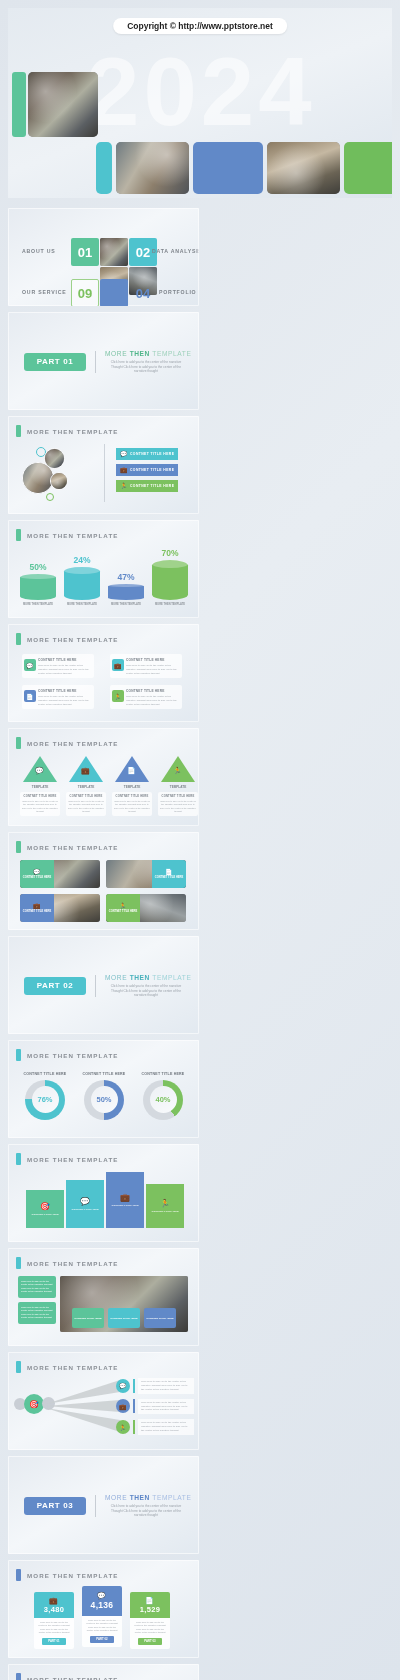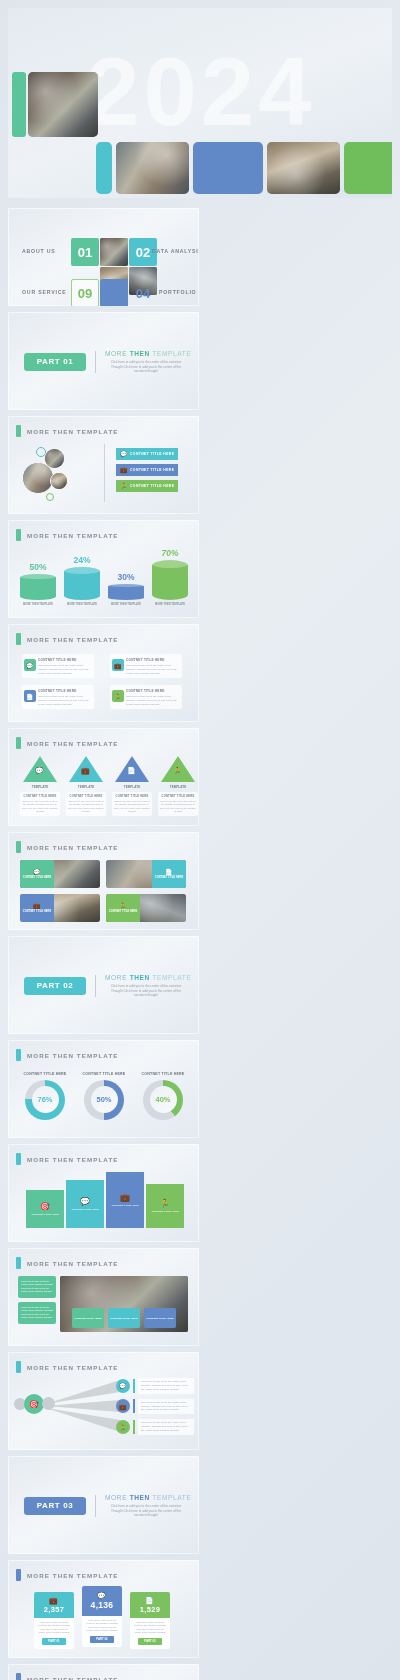--- a/index.html
+++ b/index.html
@@ -125,20 +125,21 @@
 
   .tiny { font-size:2.5px; line-height:1.55; color:#a3a9b0; }
 </style>
 </head>
 <body>
 
 <div class="page">
 
   <div class="hero">
     <div class="hero-ghost">2024</div>
+    <div class="copyright-pill">Copyright © http://www.pptstore.net</div>
     <div class="hero-leftbar"></div>
     <div class="hero-photo1 ph"></div>
     <div class="hero-strip">
       <div class="s-teal"></div>
       <div class="s-ph ph b"></div>
       <div class="s-blue"></div>
       <div class="s-ph ph c"></div>
       <div class="s-green"></div>
     </div>
   </div>
@@ -218,26 +219,26 @@
           <div class="cyl-pct" style="color:#5cc49a;">50%</div>
           <div class="cyl" style="height:26px;background:#5cc49a;"></div>
           <div class="cyl-lbl">MORE THEN TEMPLATE</div>
         </div>
         <div class="cyl-col">
           <div class="cyl-pct" style="color:#4ec3ce;">24%</div>
           <div class="cyl" style="height:33px;background:#4ec3ce;"></div>
           <div class="cyl-lbl">MORE THEN TEMPLATE</div>
         </div>
         <div class="cyl-col">
-          <div class="cyl-pct" style="color:#6189c8;">30%</div>
+          <div class="cyl-pct" style="color:#6189c8;">47%</div>
           <div class="cyl" style="height:16px;background:#6189c8;"></div>
           <div class="cyl-lbl">MORE THEN TEMPLATE</div>
         </div>
         <div class="cyl-col">
-          <div class="cyl-pct" style="color:#7cc15f;font-style:italic;">70%</div>
+          <div class="cyl-pct" style="color:#7cc15f;">70%</div>
           <div class="cyl" style="height:40px;background:#7cc15f;"></div>
           <div class="cyl-lbl">MORE THEN TEMPLATE</div>
         </div>
       </div>
     </div>
 
     <div class="slide">
       <div class="sl-tag">
         <i style="background:#5cc49a;"></i>
         <span>MORE  THEN  TEMPLATE</span>
@@ -487,21 +488,21 @@
 
     <div class="slide">
       <div class="sl-tag">
         <i style="background:#6189c8;"></i>
         <span>MORE  THEN  TEMPLATE</span>
       </div>
       <div style="position:absolute;left:26px;top:26px;display:flex;align-items:flex-start;gap:8px;">
         <div class="stile" style="margin-top:6px;">
           <div class="stile-top" style="background:#4ec3ce;">
             <span class="stile-ic">💼</span>
-            <span class="stile-num">2,357</span>
+            <span class="stile-num">3,480</span>
           </div>
           <div class="stile-bot">
             <div class="stile-txt">Click here to add you to the center of the narrative Thought Click here to add you to the center of the narrative thought</div>
             <div class="stile-btn" style="background:#4ec3ce;">PART 01</div>
           </div>
         </div>
         <div class="stile">
           <div class="stile-top" style="background:#6189c8;height:30px;">
             <span class="stile-ic">💬</span>
             <span class="stile-num" style="font-size:8.5px;">4,136</span>

